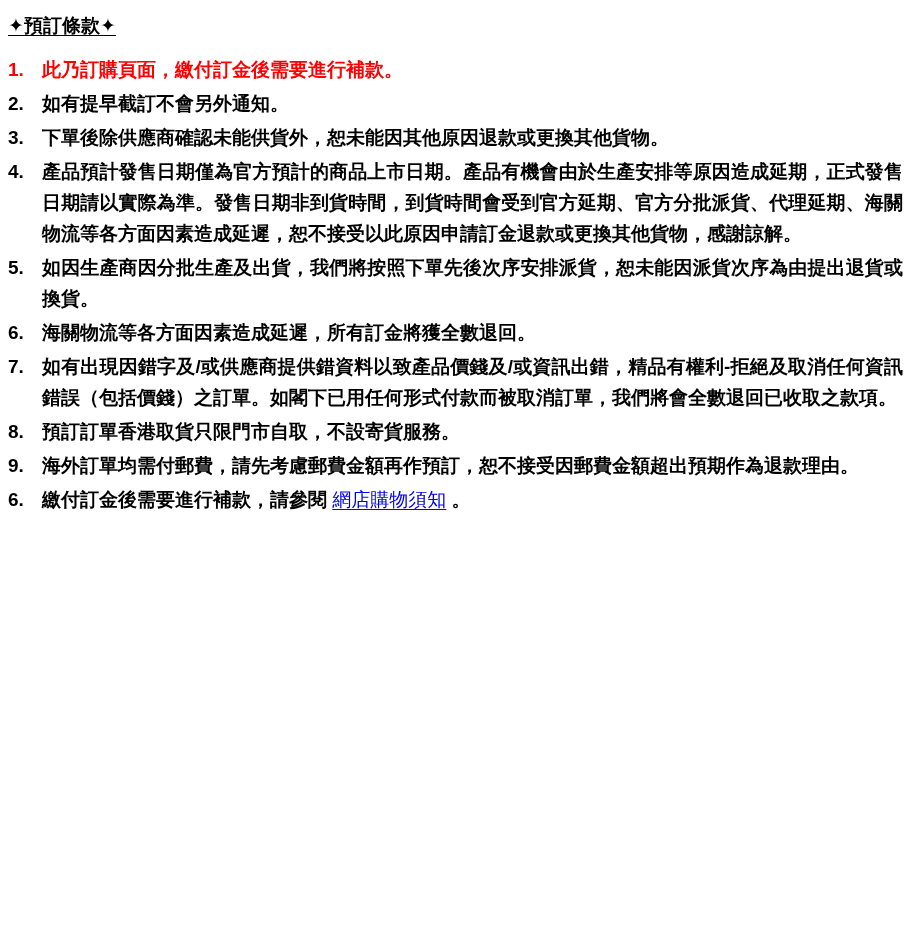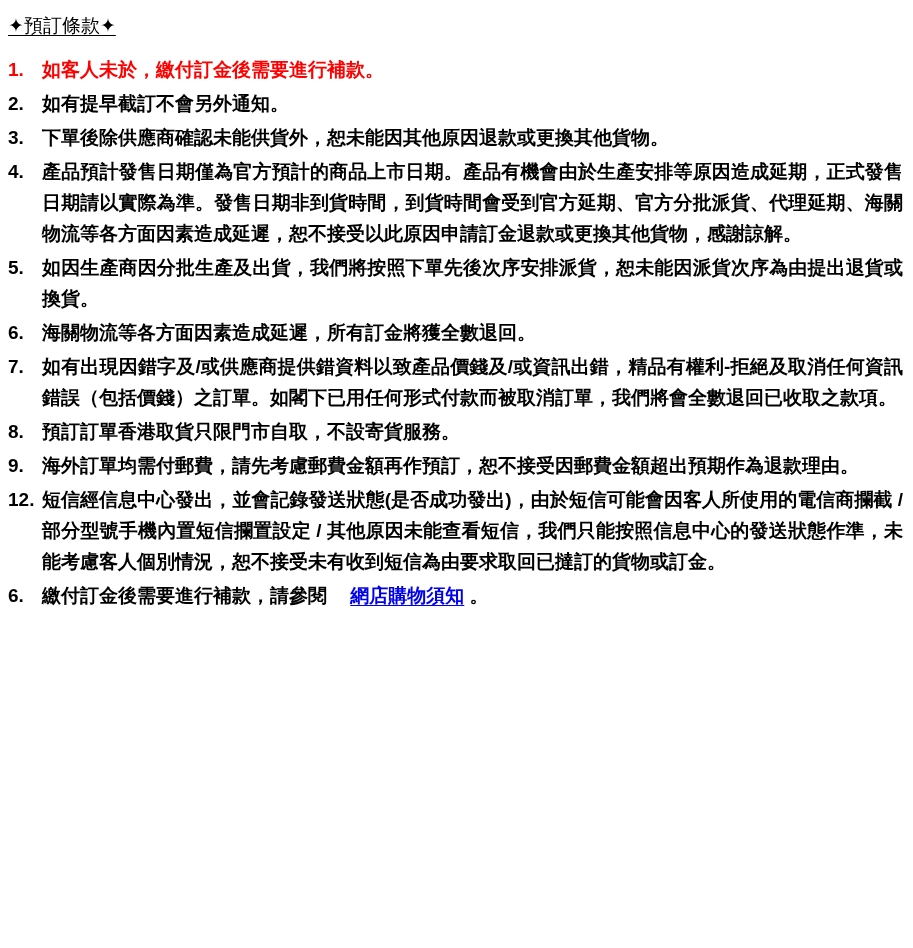--- a/index.html
+++ b/index.html
@@ -26,21 +26,21 @@
     text-underline-offset:3px;
     margin-bottom:18px;
   }
   .section-heading{
     font-size:19px;
     line-height:28px;
     color:var(--ink);
     text-decoration:underline;
     text-underline-offset:3px;
     margin-bottom:14px;
-    font-weight:normal;
+    font-weight:bold;
   }
   .terms-list{
     list-style:none;
   }
   .term-item{
     display:flex;
     align-items:flex-start;
     font-size:19px;
     line-height:31px;
     margin-bottom:3px;
@@ -56,37 +56,36 @@
   .red{color:var(--red);}
   .red-underline{
     color:var(--red);
     text-decoration:underline;
     text-underline-offset:3px;
   }
   a.link{
     color:var(--link);
     text-decoration:underline;
     text-underline-offset:3px;
-    font-weight:bold;
+    font-weight:normal;
     cursor:pointer;
-    margin-left:18px;
   }
   .normal{color:inherit;}
 </style>
 </head>
 <body>
 
 <main>
 
   <h2 class="section-heading">✦預訂條款✦</h2>
 
   <div class="terms-list" id="terms-list">
   <div class="term-item">
     <span class="num red">1.</span>
-    <span class="text"><span class="red">如客人未於，繳付訂金後需要進行補款。</span></span>
+    <span class="text"><span class="red">此乃訂購頁面，繳付訂金後需要進行補款。</span></span>
   </div>
 
   <div class="term-item">
     <span class="num">2.</span>
     <span class="text"><span class="normal">如有提早截訂不會另外通知。</span></span>
   </div>
 
   <div class="term-item">
     <span class="num">3.</span>
     <span class="text"><span class="normal">下單後除供應商確認未能供貨外，恕未能因其他原因退款或更換其他貨物。</span></span>
@@ -117,23 +116,19 @@
     <span class="text"><span class="normal">預訂訂單香港取貨只限門市自取，不設寄貨服務。</span></span>
   </div>
 
   <div class="term-item">
     <span class="num">9.</span>
     <span class="text"><span class="normal">海外訂單均需付郵費，請先考慮郵費金額再作預訂，恕不接受因郵費金額超出預期作為退款理由。</span></span>
   </div>
 
 
 
-  <div class="term-item">
-    <span class="num">12.</span>
-    <span class="text"><span class="normal">短信經信息中心發出，並會記錄發送狀態(是否成功發出)，由於短信可能會因客人所使用的電信商攔截 / 部分型號手機內置短信攔置設定 / 其他原因未能查看短信，我們只能按照信息中心的發送狀態作準，未能考慮客人個別情況，恕不接受未有收到短信為由要求取回已撻訂的貨物或訂金。</span></span>
-  </div>
 
   <div class="term-item">
     <span class="num">6.</span>
     <span class="text"><span class="normal">繳付訂金後需要進行補款，請參閱 </span><a href="#" class="link">網店購物須知</a><span class="normal"> 。</span></span>
   </div>
 </div>
 </main>
 
 </body></html>

